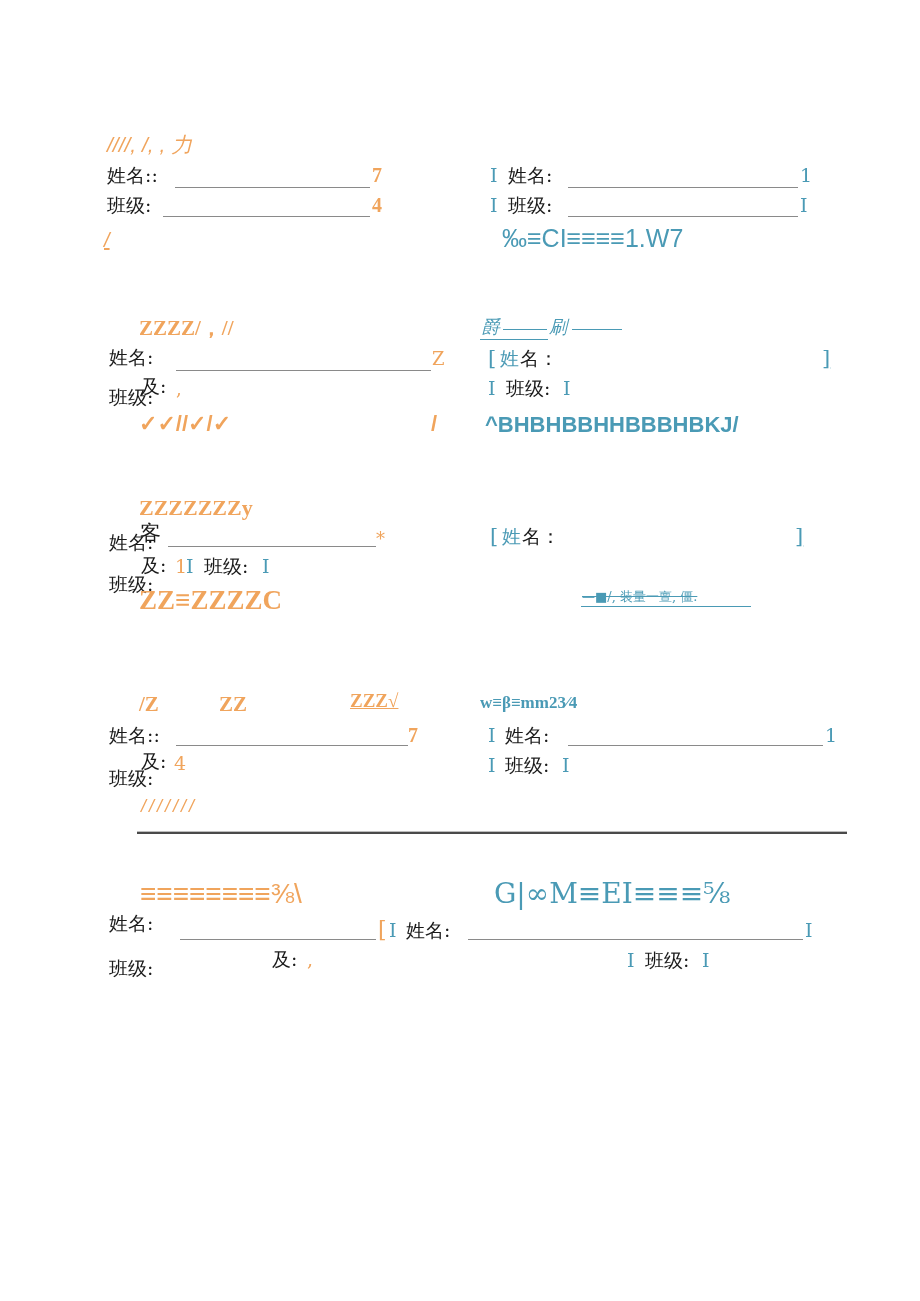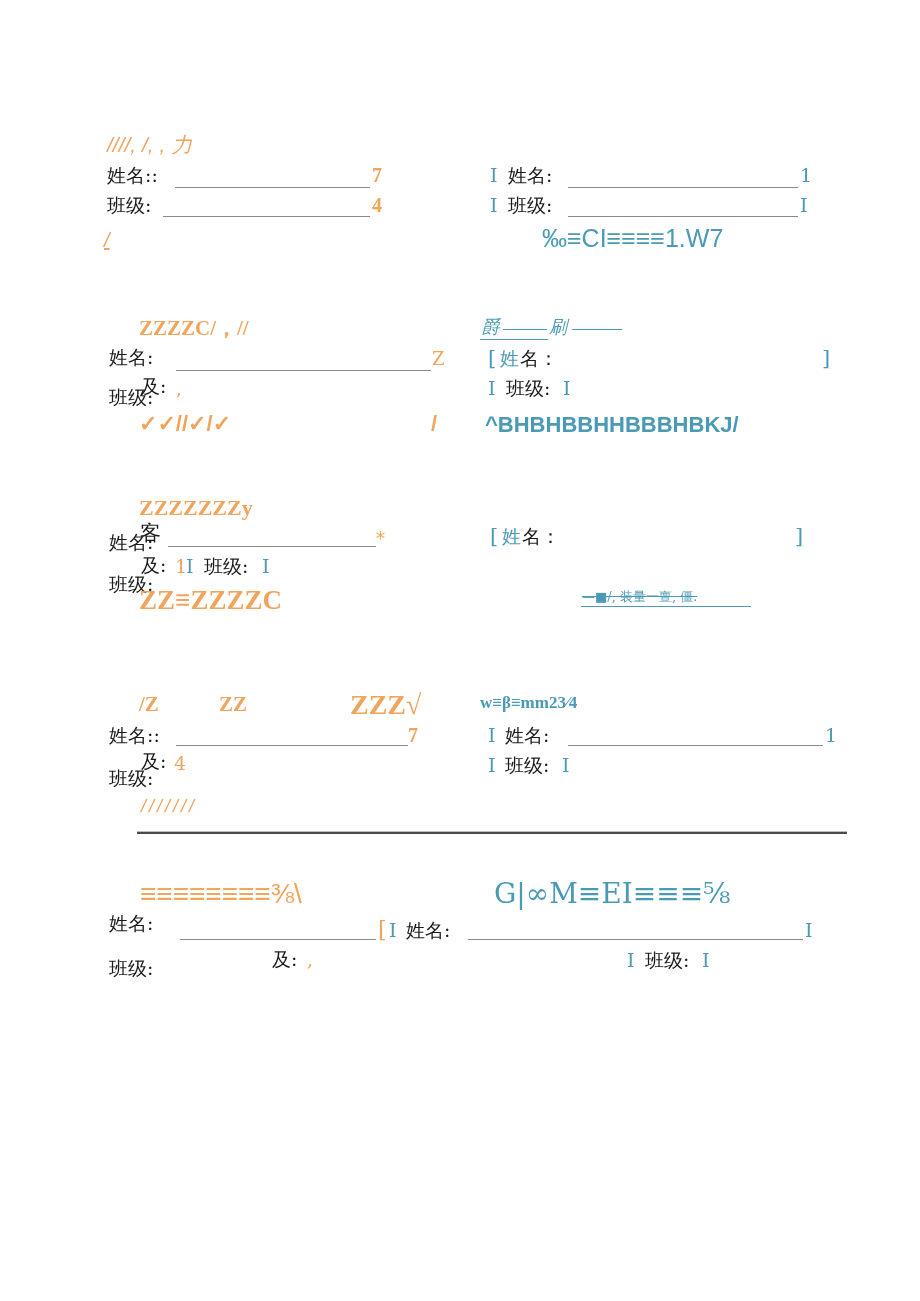--- a/index.html
+++ b/index.html
@@ -35,25 +35,25 @@
   <span class="abs orange italic sans" style="left:104px;top:230px;font-size:20px;text-decoration:underline;">/</span>
 
   <span class="abs teal lbl" style="left:490px;top:166px;">I</span>
   <span class="abs lbl black" style="left:508px;top:166px;">姓名:</span>
   <div class="uline" style="left:568px;top:187px;width:230px;"></div>
   <span class="abs teal lbl" style="left:800px;top:166px;">1</span>
   <span class="abs teal lbl" style="left:490px;top:196px;">I</span>
   <span class="abs lbl black" style="left:508px;top:196px;">班级:</span>
   <div class="uline" style="left:568px;top:216px;width:230px;"></div>
   <span class="abs teal lbl" style="left:800px;top:196px;">I</span>
-  <span class="abs teal sans" style="left:502px;top:226px;font-size:25px;margin-left:40px;">‰≡CI≡≡≡≡1.W7</span>
+  <span class="abs teal sans" style="left:502px;top:226px;font-size:25px;">‰≡CI≡≡≡≡1.W7</span>
 </div>
 
 <div>
-  <span class="abs orange bold-serif" style="left:139px;top:318px;font-size:21px;">ZZZZC/，//</span>
+  <span class="abs orange bold-serif" style="left:139px;top:318px;font-size:21px;">ZZZZ/，//</span>
   <span class="abs lbl black" style="left:109px;top:348px;">姓名:</span>
   <div class="uline" style="left:176px;top:370px;width:255px;"></div>
   <span class="abs orange" style="left:432px;top:350px;font-size:18px;">Z</span>
   <span class="abs lbl black" style="left:109px;top:388px;">班级:</span>
   <span class="abs lbl black" style="left:141px;top:377px;">及:</span>
   <span class="abs orange" style="left:176px;top:380px;font-size:18px;">,</span>
   <span class="abs orange sans-bold" style="left:139px;top:413px;font-size:22px;">✓✓//✓/✓</span>
   <span class="abs orange sans-bold" style="left:431px;top:413px;font-size:22px;">/</span>
 
   <span class="abs teal italic" style="left:482px;top:318px;font-size:18px;">爵</span>
@@ -89,21 +89,21 @@
   <span class="abs teal lbl" style="left:502px;top:527px;">姓</span>
   <span class="abs lbl black" style="left:522px;top:527px;">名：</span>
   <span class="abs teal" style="left:795px;top:526px;font-size:21px;text-decoration:underline;">]</span>
   <span class="abs teal" style="left:582px;top:590px;font-size:13px;text-decoration:line-through;">—■/, 装量一亶, 僵.</span>
   <div class="tline" style="left:581px;top:606px;width:170px;"></div>
 </div>
 
 <div>
   <span class="abs orange bold-serif" style="left:139px;top:694px;font-size:21px;">/Z</span>
   <span class="abs orange bold-serif" style="left:219px;top:694px;font-size:21px;">ZZ</span>
-  <span class="abs orange bold-serif" style="left:350px;top:691px;font-size:28px;">ZZZ√</span>
+  <span class="abs orange bold-serif" style="left:350px;top:691px;font-size:19px;text-decoration:underline;">ZZZ√</span>
   <span class="abs lbl black" style="left:109px;top:726px;">姓名::</span>
   <div class="uline" style="left:176px;top:745px;width:232px;"></div>
   <span class="abs orange bold-serif" style="left:408px;top:725px;font-size:20px;">7</span>
   <span class="abs lbl black" style="left:109px;top:769px;">班级:</span>
   <span class="abs lbl black" style="left:141px;top:752px;">及:</span>
   <span class="abs orange" style="left:174px;top:754px;font-size:19px;">4</span>
   <span class="abs orange italic sans" style="left:141px;top:797px;font-size:18px;letter-spacing:3px;">///////</span>
 
   <span class="abs teal bold-serif" style="left:480px;top:694px;font-size:17px;">w≡β≡mm23⁄4</span>
   <span class="abs teal lbl" style="left:488px;top:726px;">I</span>

